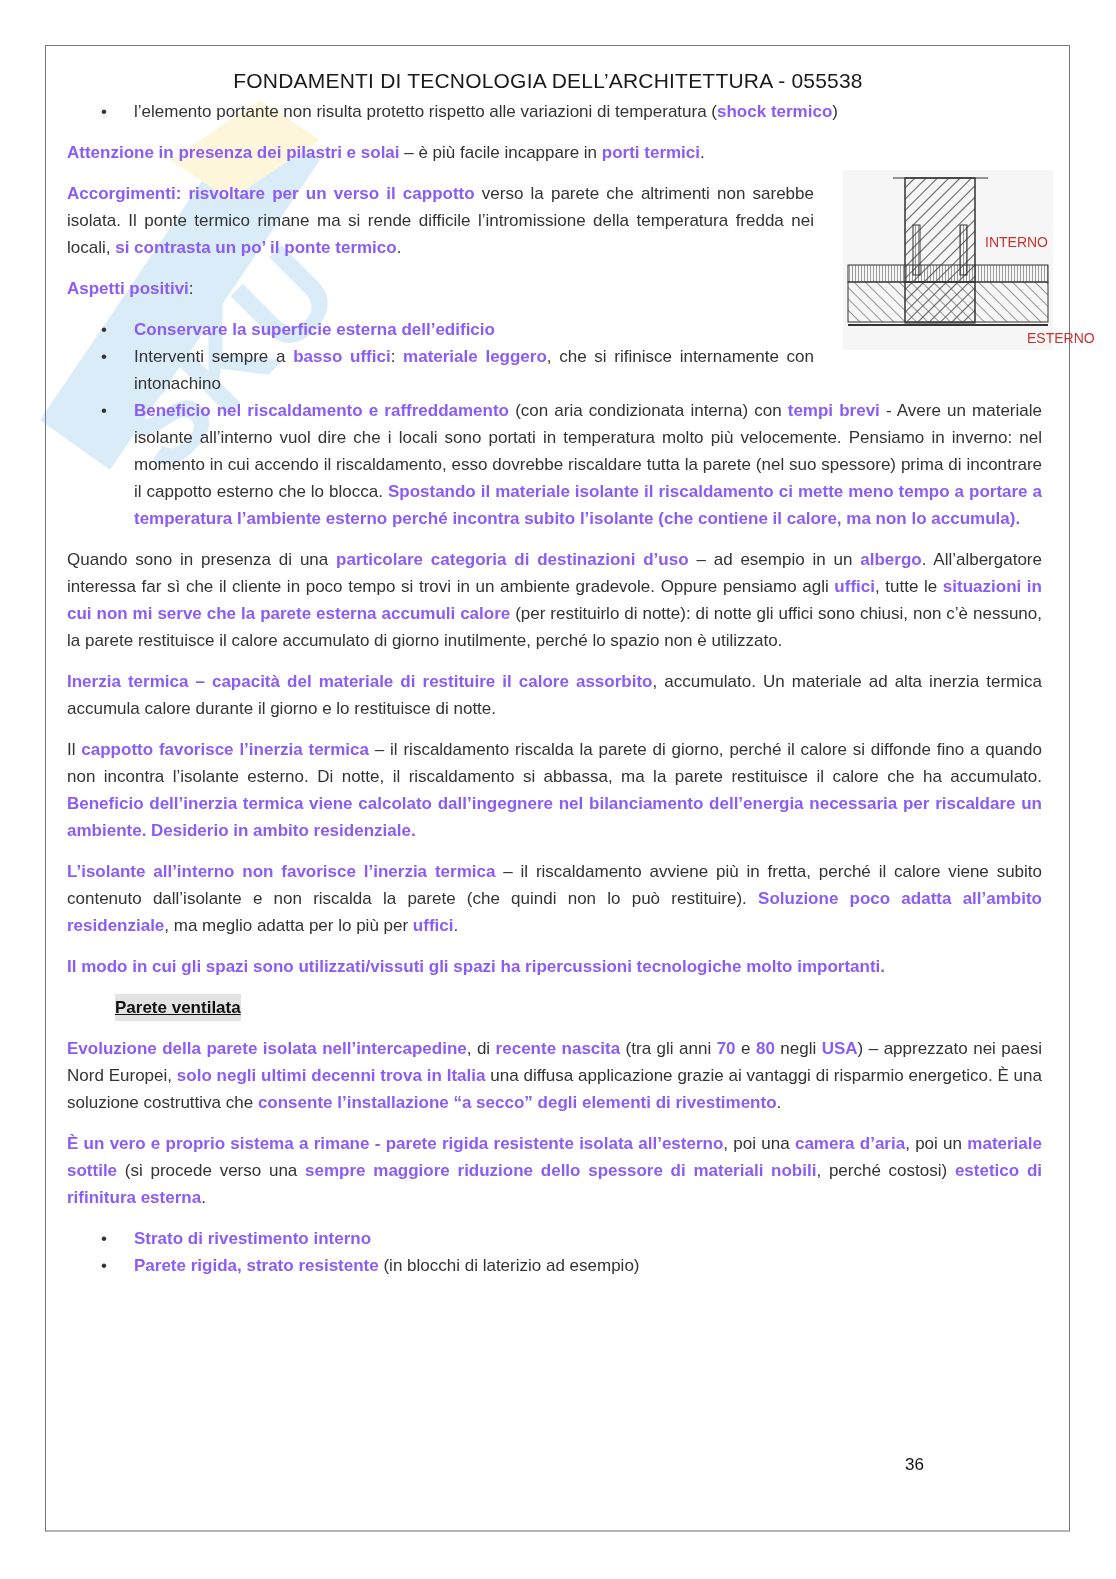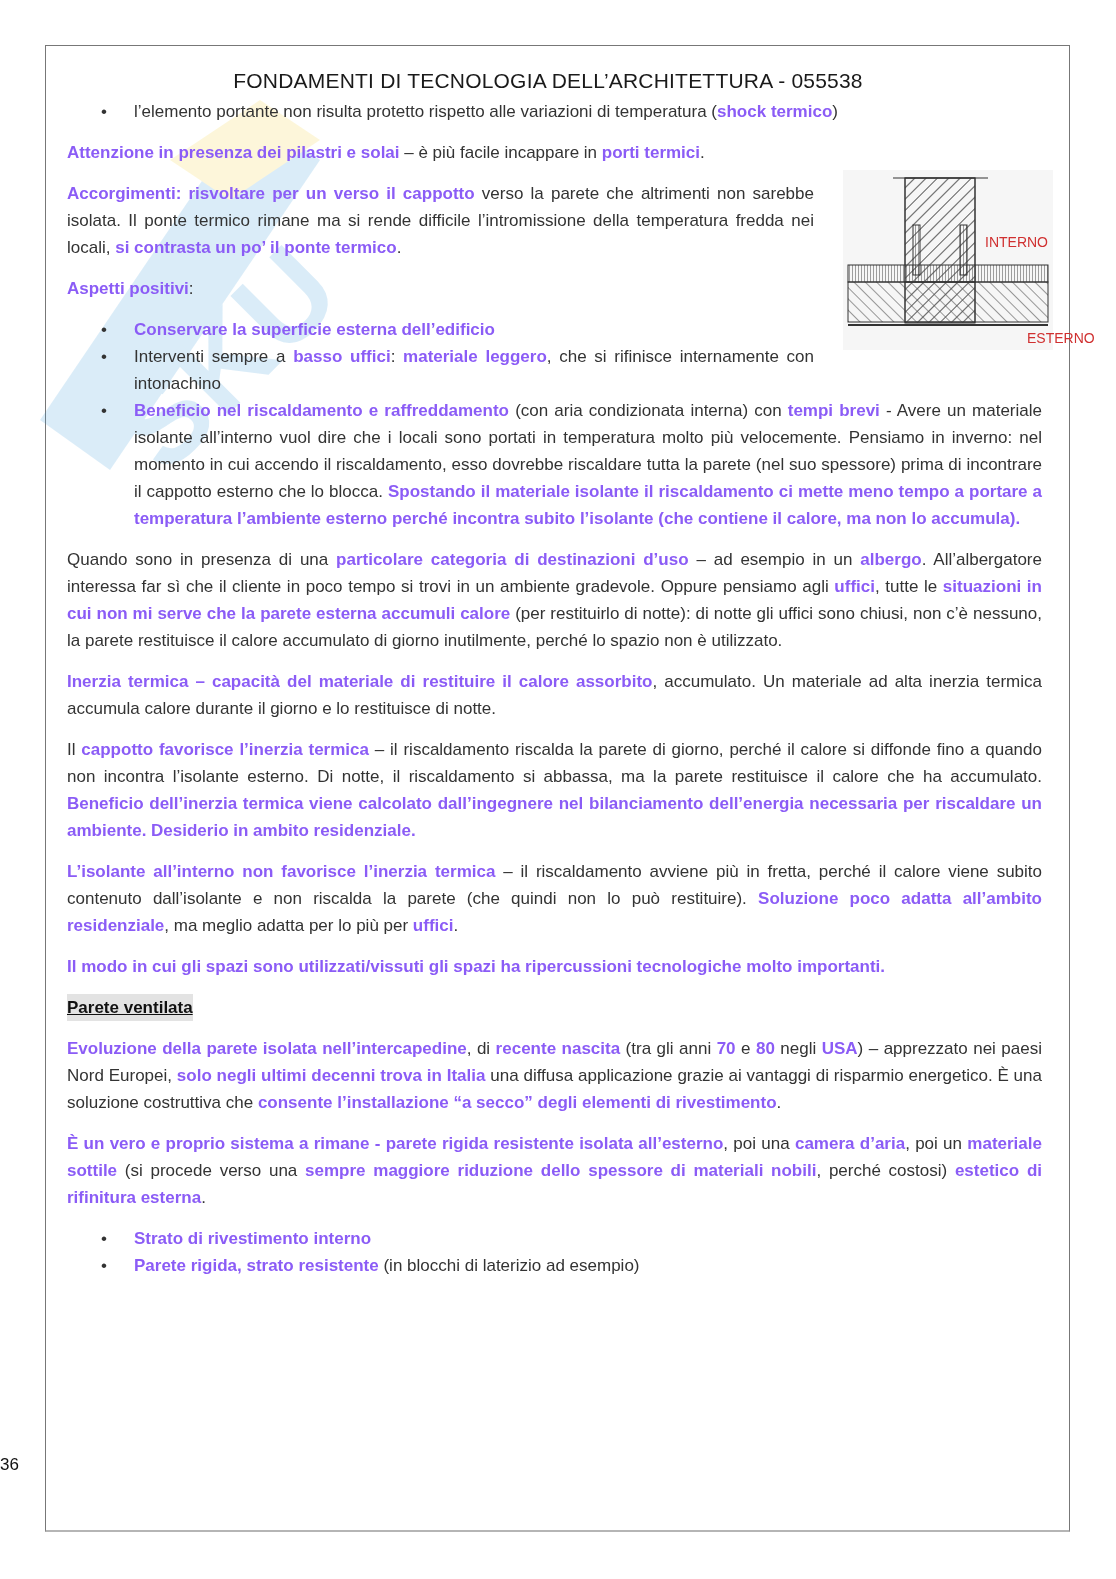--- a/index.html
+++ b/index.html
@@ -10,24 +10,24 @@
     .watermark { position: absolute; left: 20px; top: 100px; width: 460px; height: 380px; pointer-events: none; opacity: 0.18; }
     .header-title { position: absolute; left: 0; width: 1096px; top: 69px; text-align: center;
                     font-size: 21px; letter-spacing: 0.2px; color: #1a1a1a; }
     .content { position: absolute; left: 67px; top: 98px; width: 975px; font-size: 17px; line-height: 27px; color: #333; }
     .content p { margin: 0 0 14px 0; text-align: justify; }
     .content b { color: #8b5cf6; font-weight: bold; }
     .content ul { margin: 0 0 14px 0; padding: 0; list-style: none; }
     .content li { position: relative; padding-left: 67px; text-align: justify; }
     .content li .bullet { position: absolute; left: 34px; top: 0; }
     .narrow { width: 747px; }
-    .section-heading { display: inline-block; background: #e3e3e3; text-decoration: underline; color: #111; font-weight: bold; }
+    .section-heading { display: inline-block; background: #e3e3e3; text-decoration: underline; color: #111; font-weight: bold; margin-left: 48px; }
     .figure { position: absolute; left: 843px; top: 170px; width: 210px; height: 180px; }
     .fig-label { position: absolute; font-size: 14px; color: #d03030; }
-    .page-number { position: absolute; left: 0; width: 924px; top: 1455px; text-align: left; font-size: 17px; color: #111; }
+    .page-number { position: absolute; left: 0; width: 924px; top: 1455px; text-align: right; font-size: 17px; color: #111; }
   </style>
 </head>
 <body>
 
 <div class="page-frame"></div>
 
 <svg class="watermark" viewBox="0 0 460 380">
   <polygon points="20,320 230,10 300,60 90,370" fill="#3a9ad9"></polygon>
   <polygon points="150,60 240,0 300,40 210,100" fill="#f5d33a"></polygon>
   <text x="60" y="330" font-size="120" font-weight="bold" fill="#3a9ad9" transform="rotate(-45 160 250)" font-family="Liberation Sans, sans-serif">SKU</text>

